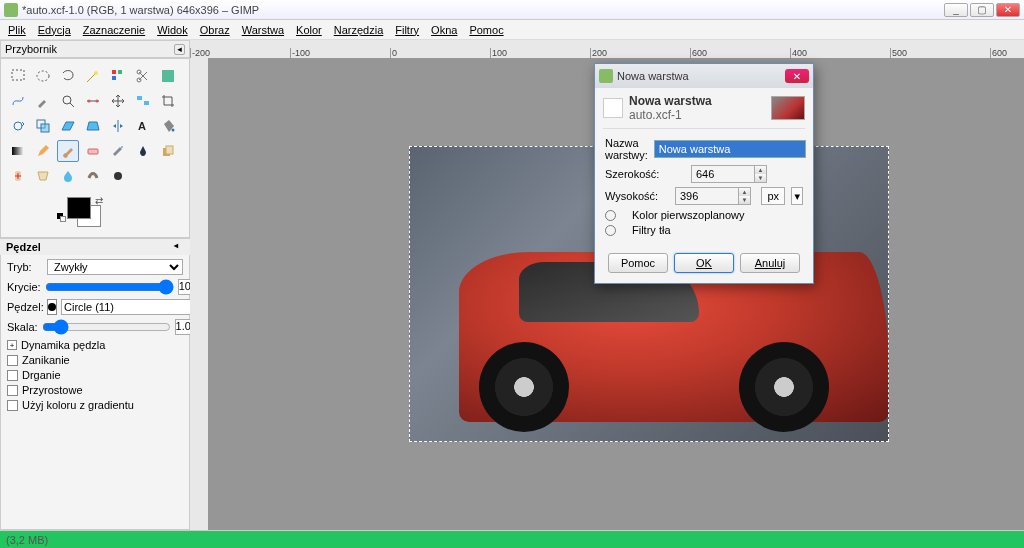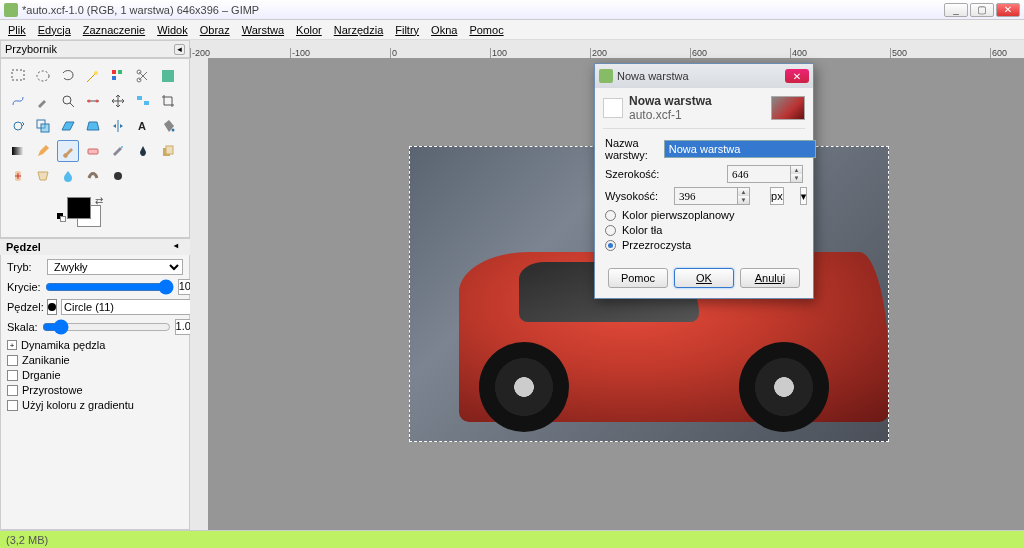--- a/index.html
+++ b/index.html
@@ -63,47 +63,47 @@
 .canvas-view{flex:1;background:#979696;position:relative;display:flex;align-items:center;justify-content:center;}
 .image-frame{width:480px;height:296px;position:relative;background:linear-gradient(135deg,#5a6370 0%,#7b8490 30%,#4a4f58 100%);overflow:hidden;}
 .marching-ants{border:1px dashed #000;outline:1px dashed #fff;outline-offset:-1px;position:absolute;inset:0;}
 .car-body{position:absolute;bottom:20px;left:50px;right:0;height:170px;}
 .car-shell{position:absolute;inset:0;background:radial-gradient(ellipse at 40% 30%,#e74c3c 0%,#c0392b 40%,#6b1815 100%);border-radius:70px 30px 10px 10px / 40px 120px 10px 10px;}
 .car-win{position:absolute;top:10px;left:60px;width:180px;height:60px;background:linear-gradient(160deg,#2b2b2b,#555);border-radius:30px 60px 10px 10px / 20px 60px 10px 10px;}
 .wheel{position:absolute;bottom:-10px;width:90px;height:90px;border-radius:50%;background:radial-gradient(circle,#ccc 0 15%,#222 16% 45%,#111 46% 100%);}
 .wheel.l{left:20px;}
 .wheel.r{right:60px;}
 
-.statusbar{height:18px;background:#bef264;display:flex;align-items:center;padding:0 6px;color:#555;border-top:1px solid #ccc;font-size:10px;}
+.statusbar{height:18px;background:#22c55e;display:flex;align-items:center;padding:0 6px;color:#555;border-top:1px solid #ccc;font-size:10px;}
 
 
 .dialog{position:absolute;top:63px;left:594px;width:220px;background:#f4f4f4;border:1px solid #6b8cb3;box-shadow:2px 4px 12px rgba(0,0,0,.4);}
 .dialog-title{height:24px;background:linear-gradient(#e8eaed,#d8dce2);display:flex;align-items:center;padding:0 4px;font-size:11px;}
 .dialog-title .gico{width:14px;height:14px;margin-right:4px;background:#8b6;border-radius:2px;}
 .dialog-title .lbl{flex:1;color:#333;}
 .dialog-close{width:24px;height:14px;background:linear-gradient(#e27,#c24);border-radius:3px;color:#fff;font-size:10px;display:flex;align-items:center;justify-content:center;}
 .dialog-head{display:flex;align-items:center;gap:6px;padding:6px 8px 2px;}
 .dialog-head .sheet{width:20px;height:20px;border:1px solid #ccc;background:#fff;}
 .dialog-head .col{flex:1;}
 .dialog-head .t1{font-weight:bold;font-size:12px;color:#333;}
 .dialog-head .t2{font-size:12px;color:#666;}
 .thumb{width:34px;height:24px;background:linear-gradient(135deg,#888,#b33 60%,#611);border:1px solid #aaa;}
 .dialog hr{border:none;border-top:1px solid #ddd;margin:4px 8px;}
 .dialog-body{padding:4px 10px 8px;}
-.drow{display:flex;align-items:center;gap:16px;margin-bottom:4px;justify-content:space-between;}
+.drow{display:flex;align-items:center;gap:6px;margin-bottom:4px;}
 .drow label{width:80px;}
 .drow input[type=text]{flex:1;height:18px;border:1px solid #8aa;padding:0 4px;font-size:11px;}
 .drow input.hl{background:#3478cf;color:#fff;}
 .spinbox{height:18px;border:1px solid #aaa;display:flex;align-items:center;}
-.spinbox .val{width:62px;text-align:left;padding:0 4px;font-family:Liberation Serif, serif;}
+.spinbox .val{width:62px;text-align:left;padding:0 4px;}
 .spinbtns{width:12px;display:flex;flex-direction:column;}
 .spinbtns div{height:8px;border-left:1px solid #aaa;background:linear-gradient(#fafafa,#ddd);font-size:6px;display:flex;align-items:center;justify-content:center;color:#555;}
 .unit{width:30px;height:18px;border:1px solid #aaa;display:flex;align-items:center;justify-content:center;margin-left:4px;background:#fafafa;}
 .section-h{font-weight:bold;margin:6px 0 4px;font-size:11px;}
-.radio{display:flex;align-items:center;gap:6px;margin-bottom:3px;}
+.radio{display:flex;align-items:center;gap:16px;margin-bottom:3px;}
 .radio .r{width:11px;height:11px;border:1px solid #777;border-radius:50%;display:flex;align-items:center;justify-content:center;}
 .radio .r.on::after{content:"";width:5px;height:5px;background:#3478cf;border-radius:50%;}
 .dialog-btns{display:flex;gap:6px;justify-content:center;padding:6px 10px 10px;}
 .btn{padding:3px 0;width:60px;border:1px solid #aaa;background:linear-gradient(#fefefe,#e4e4e4);border-radius:3px;text-align:center;}
 .btn.def{border:1px solid #3478cf;box-shadow:0 0 2px #6af;}
 .small-btn-flat{width:10px;height:10px;font-size:8px;}
 </style>
 </head>
 <body>
 
@@ -468,25 +468,21 @@
         </div>
       <div class="unit">px</div>
       <div style="width:14px;height:18px;border:1px solid #aaa;display:flex;align-items:center;justify-content:center;background:#fafafa;">▾</div>
     </div>
     <div class="radio">
         <div class="r"></div>
         <span>Kolor pierwszoplanowy</span>
       </div>
     <div class="radio">
         <div class="r"></div>
-        <span>Kolor tła</span>
-      </div>
-    <div class="radio">
-        <div class="r on"></div>
-        <span>Przezroczysta</span>
+        <span>Filtry tła</span>
       </div>
   </div>
   <div class="dialog-btns">
     <div class="btn">Pomoc</div>
     <div class="btn def"><u>OK</u></div>
     <div class="btn"><u>Anuluj</u></div>
   </div>
 </div>
 
 </body></html>

